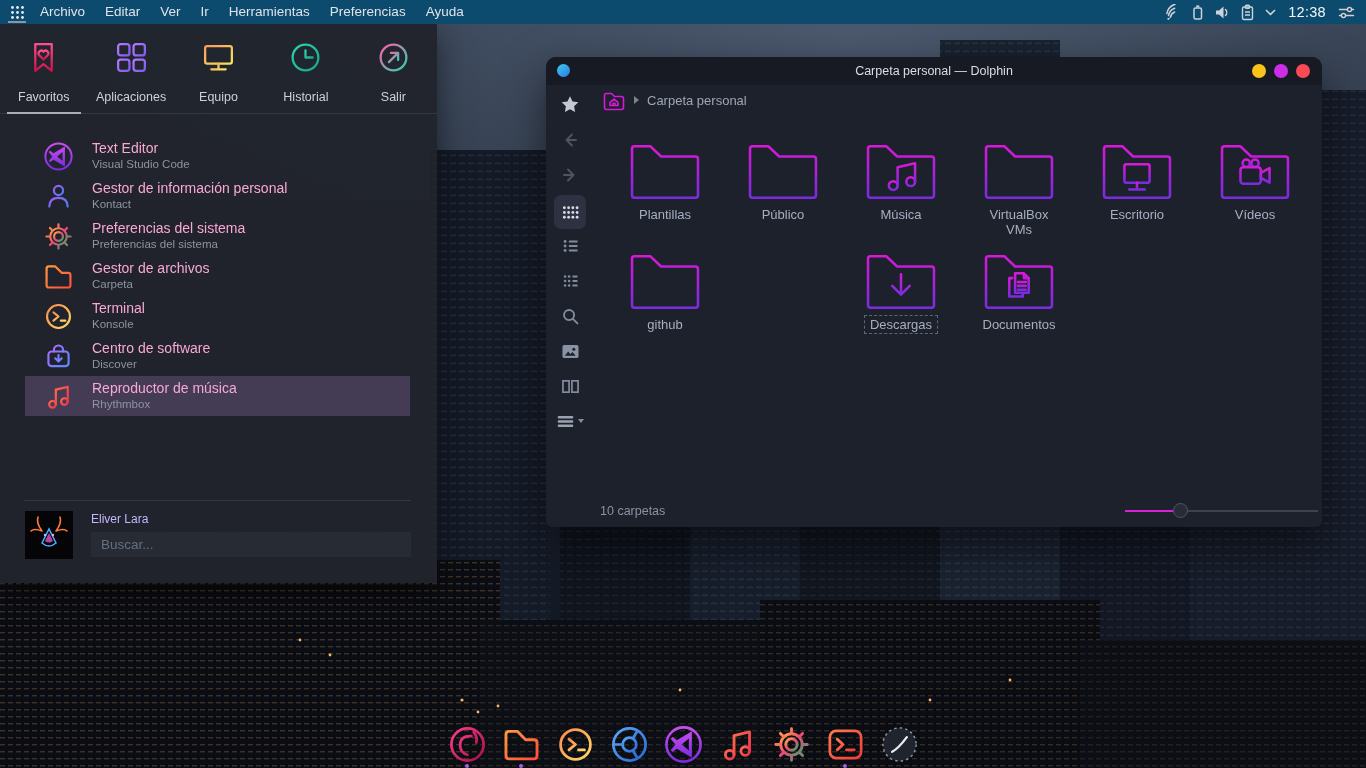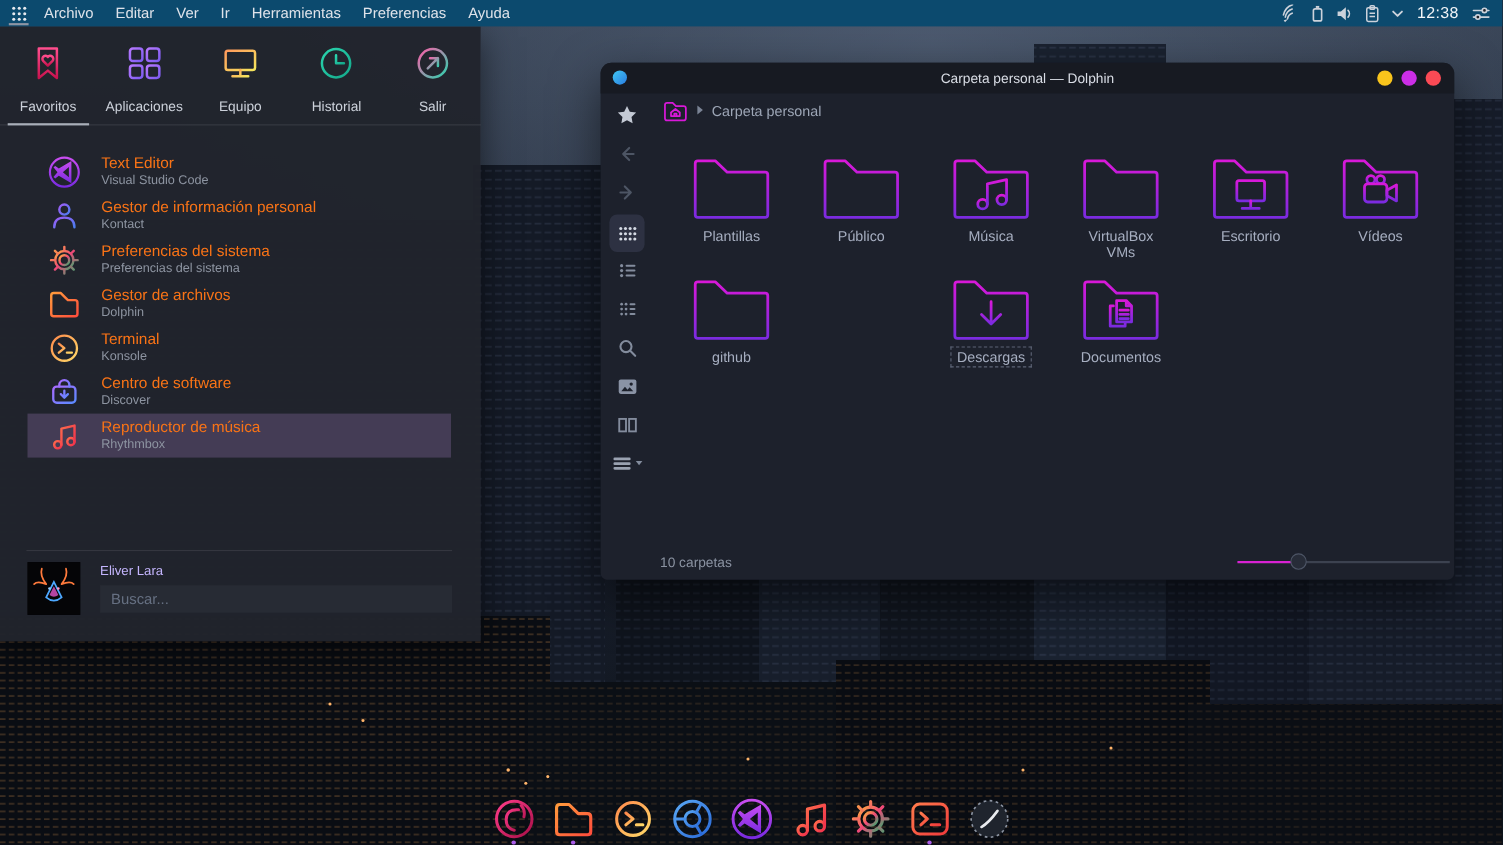--- a/index.html
+++ b/index.html
@@ -24,21 +24,21 @@
              background:rgba(33,36,44,.97);box-shadow:0 10px 28px rgba(0,0,0,.5)}
   .tabs{display:flex;position:relative;height:89px;border-bottom:1px solid rgba(255,255,255,.09)}
   .tab{flex:1;display:flex;flex-direction:column;align-items:center;justify-content:center;gap:14px;padding-top:6px}
   .tab-label{font-size:12.5px;color:#ccd1da}
   .tab-underline{position:absolute;left:7px;bottom:-1px;width:74px;height:2px;background:#a9aeb9}
   .apps{position:absolute;top:112px;left:25px;right:27px}
   .app-row{position:relative;height:40px;display:flex;align-items:center;gap:17px;padding-left:17px}
   .app-row.selected{background:#443c55}
   .app-icn{width:33px;height:33px;flex:0 0 auto}
   .app-txt{display:flex;flex-direction:column;justify-content:center}
-  .app-title{font-size:14px;color:#f97316;line-height:1.12}
+  .app-title{font-size:14px;color:#f9a8d4;line-height:1.12}
   .app-sub{font-size:11.5px;color:#8d94a1;line-height:1.25}
   .user-divider{position:absolute;left:24px;right:26px;top:476px;height:1px;background:rgba(255,255,255,.09)}
   .user-area{position:absolute;left:25px;top:487px;right:26px;display:flex;gap:18px}
   .avatar{width:48px;height:48px;background:#050507;flex:0 0 auto}
   .user-col{flex:1;min-width:0}
   .user-name{font-size:12px;color:#c4b5fd;margin:1px 0 6px}
   .search-input{width:100%;height:25px;background:#272b34;border:none;outline:none;color:#aeb4bf;
                 font-size:13.5px;padding:0 10px;box-sizing:border-box;font-family:"Liberation Sans",sans-serif}
   .search-input::placeholder{color:#667082}
 
@@ -441,21 +441,21 @@
           <div class="app-title">Preferencias del sistema</div>
           <div class="app-sub">Preferencias del sistema</div>
         </div>
     </div>
     <div class="app-row">
       <svg class="app-icn" viewBox="0 0 36 36" stroke="url(#gOrange)" stroke-width="2.4" stroke-linejoin="round" fill="none">
           <use href="#sym-folderS"></use>
         </svg>
       <div class="app-txt">
           <div class="app-title">Gestor de archivos</div>
-          <div class="app-sub">Dolphin</div>
+          <div class="app-sub">Carpeta</div>
         </div>
     </div>
     <div class="app-row">
       <svg class="app-icn" viewBox="0 0 36 36" stroke="url(#gKonsole)" stroke-width="2.3" stroke-linecap="round" stroke-linejoin="round" fill="none">
           <use href="#sym-konsoleS"></use>
         </svg>
       <div class="app-txt">
           <div class="app-title">Terminal</div>
           <div class="app-sub">Konsole</div>
         </div>

